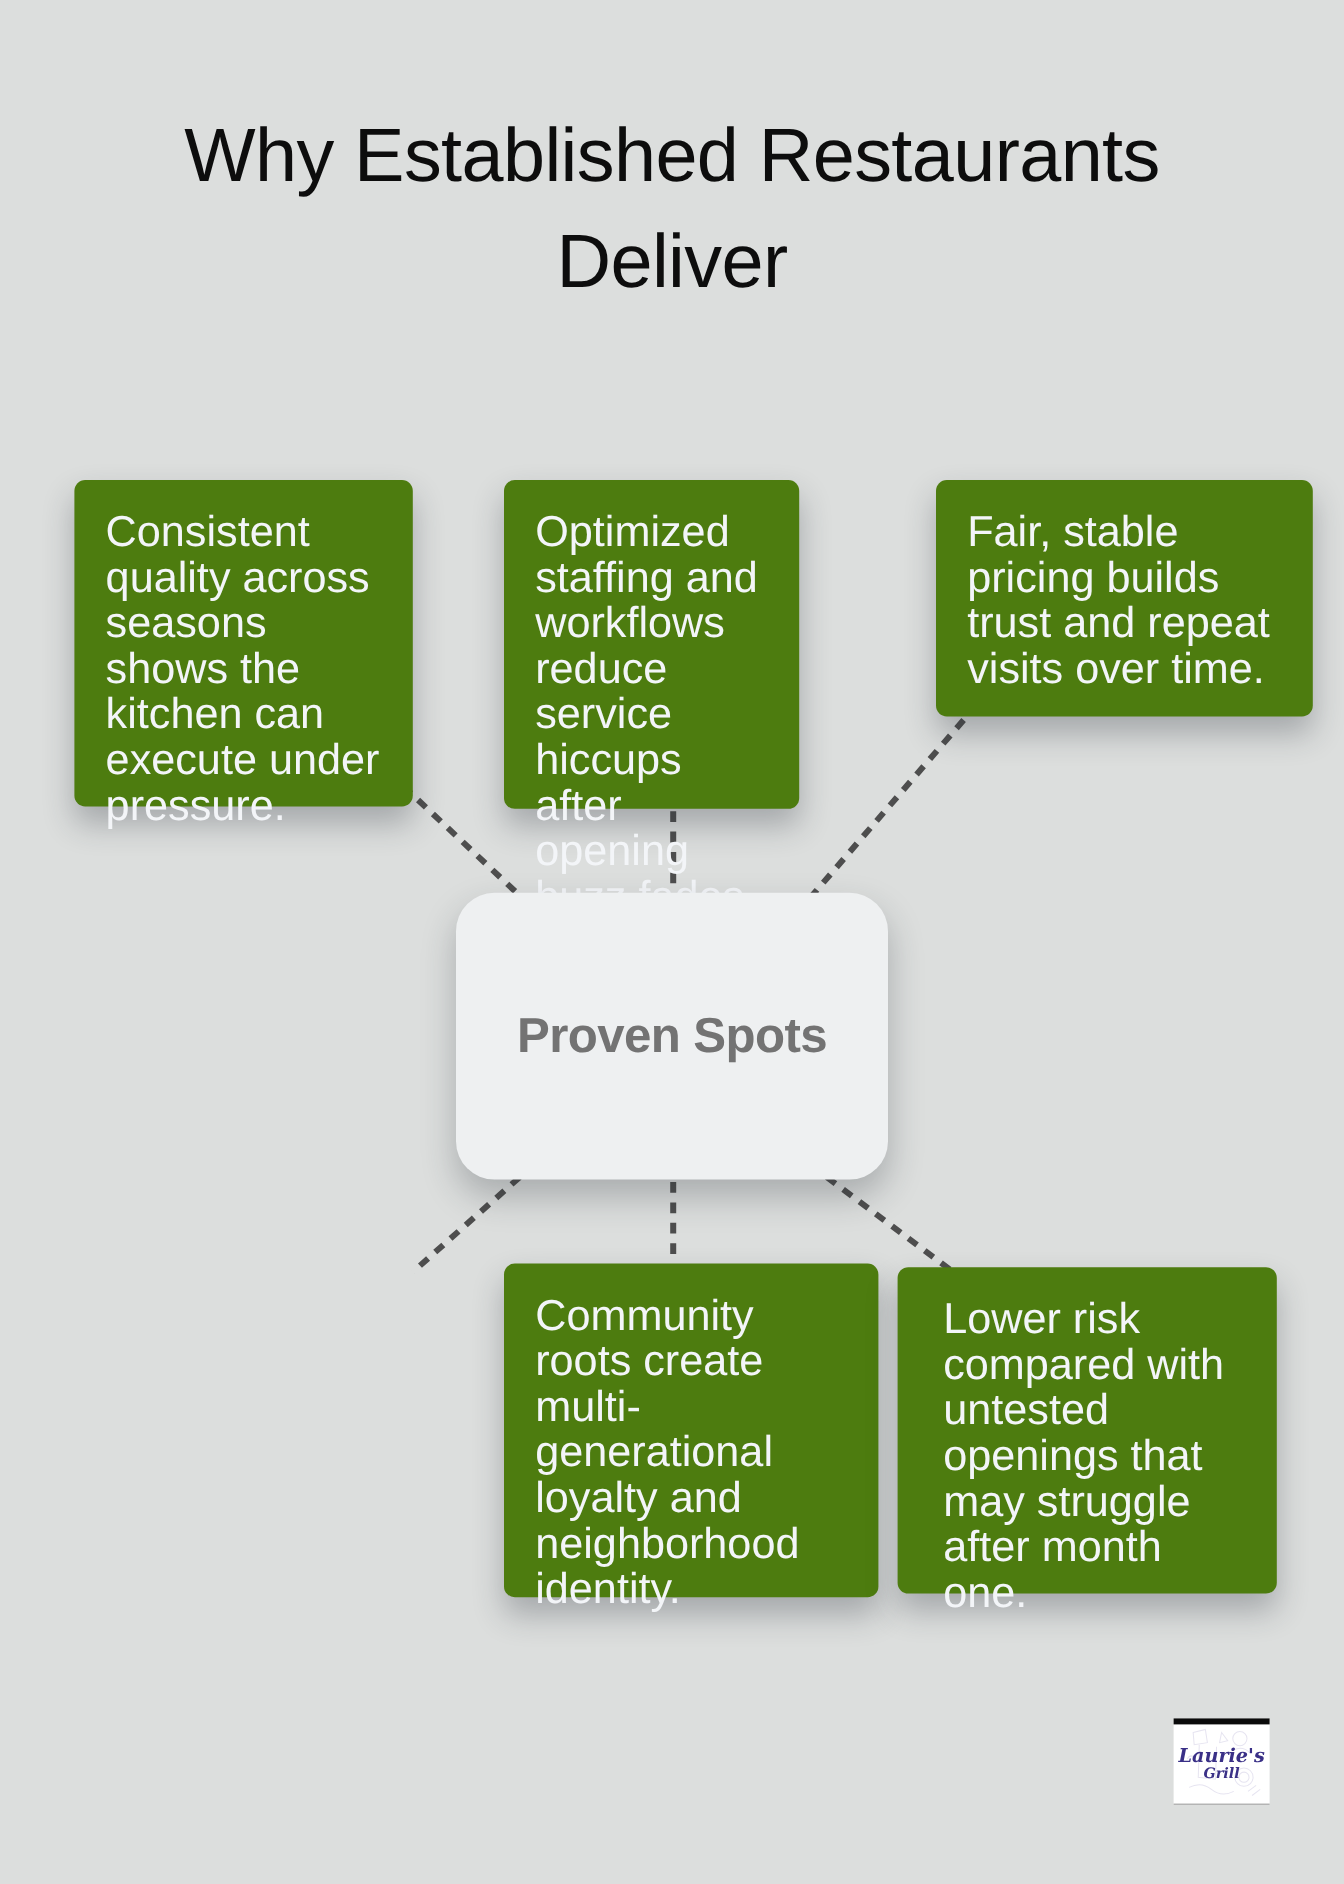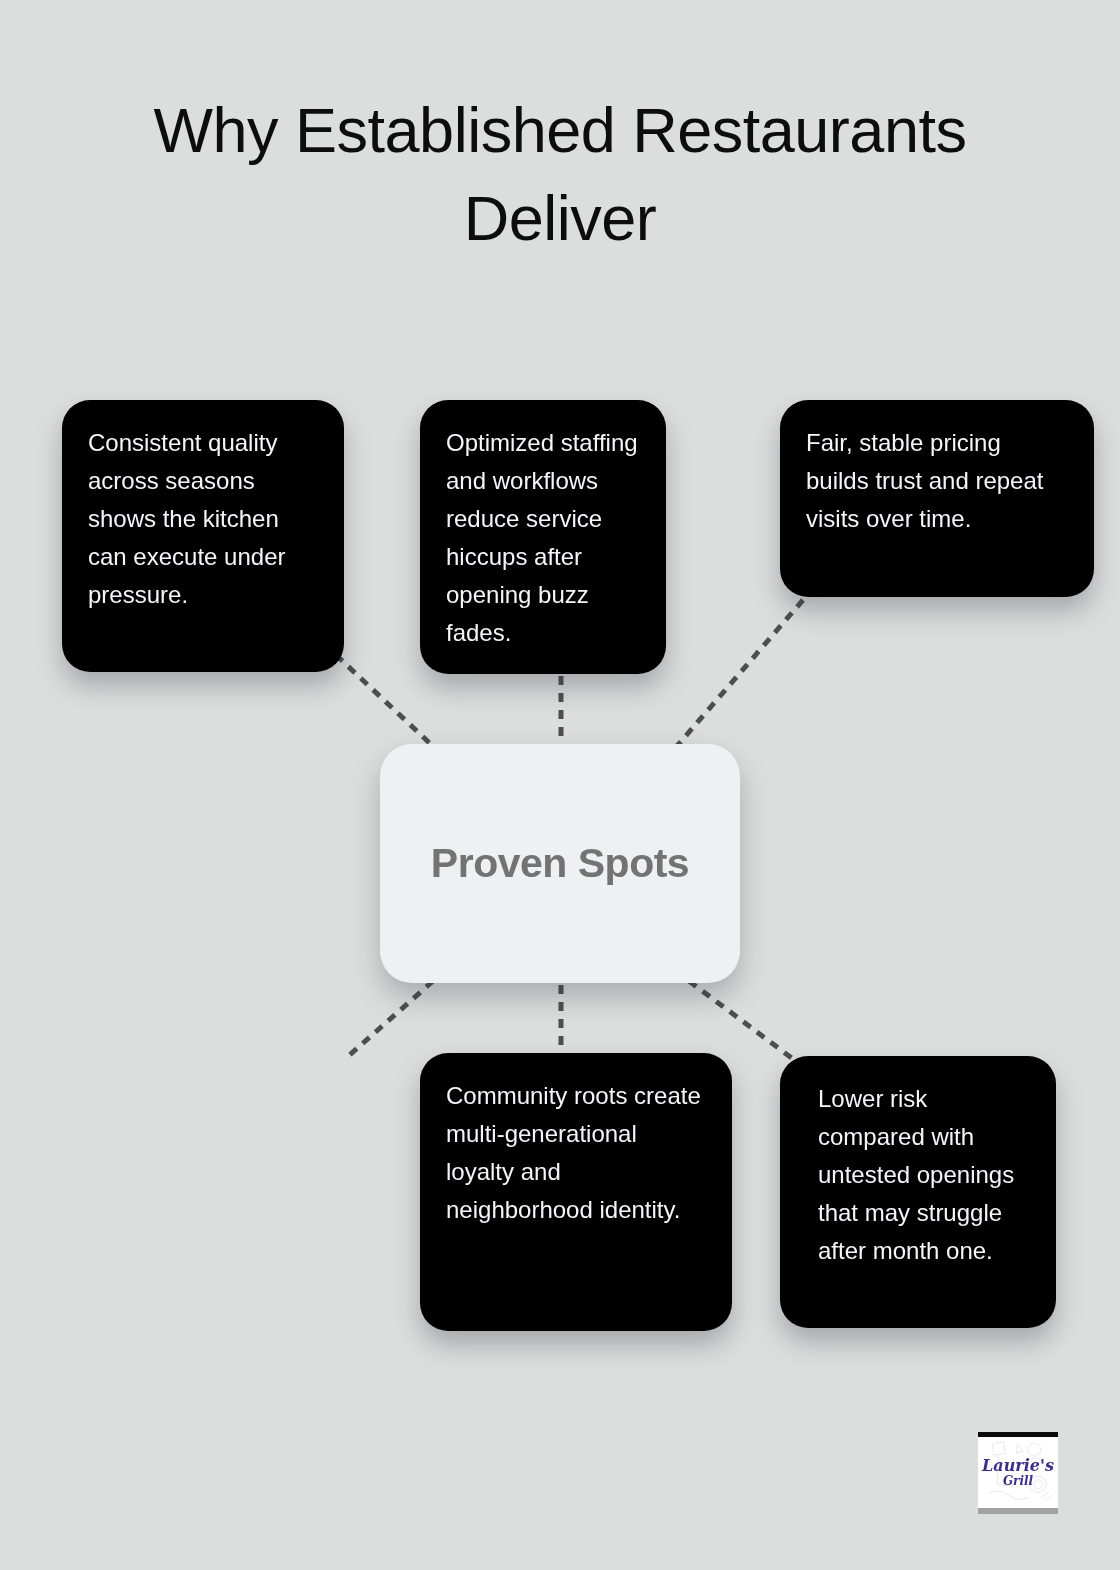--- a/index.html
+++ b/index.html
@@ -39,35 +39,35 @@
   }
   .connectors line {
     stroke: #4e4e4e;
     stroke-width: 5;
     stroke-dasharray: 9 8;
   }
 
   .node {
     position: absolute;
     z-index: 2;
-    background: #000000;
-    border-radius: 28px;
+    background: #4d7c0f;
+    border-radius: 9px;
     box-shadow: 0 14px 26px rgba(40, 45, 55, 0.30);
     color: #f3f5f8;
-    font-size: 24px;
+    font-size: 36px;
     line-height: 38px;
     padding: 24px 26px;
   }
 
   .node--top-left      { left: 62px;  top: 400px;  width: 282px; height: 272px; }
   .node--top-middle    { left: 420px; top: 400px;  width: 246px; height: 274px; }
   .node--top-right     { left: 780px; top: 400px;  width: 314px; height: 197px; }
   .node--bottom-left   { left: 62px;  top: 1055px; width: 282px; height: 232px; }
   .node--bottom-middle { left: 420px; top: 1053px; width: 312px; height: 278px; }
-  .node--bottom-right  { left: 780px; top: 1056px; width: 276px; height: 272px; padding-left: 38px; }
+  .node--bottom-right  { left: 748px; top: 1056px; width: 316px; height: 272px; padding-left: 38px; }
 
   .hub {
     position: absolute;
     z-index: 2;
     left: 380px;
     top: 744px;
     width: 360px;
     height: 239px;
     background: #eef0f1;
     border-radius: 32px;
@@ -82,24 +82,24 @@
     letter-spacing: -0.5px;
     color: #737373;
   }
 
   .logo {
     position: absolute;
     z-index: 3;
     left: 978px;
     top: 1432px;
     width: 80px;
-    height: 82px;
+    height: 72px;
     background: #ffffff;
     border-top: 5px solid #0a0a0a;
-    border-bottom: 6px solid #a3a3a3;
+    border-bottom: 1px solid #a3a3a3;
     overflow: hidden;
   }
   .logo-doodles {
     position: absolute;
     inset: 0;
     width: 100%;
     height: 100%;
     opacity: 0.35;
   }
   .logo-text {

